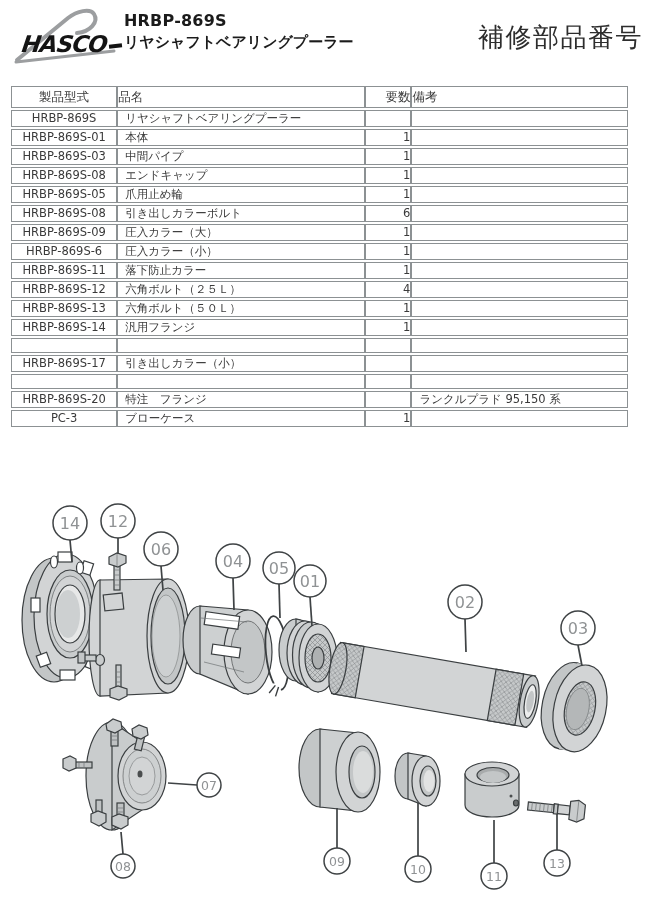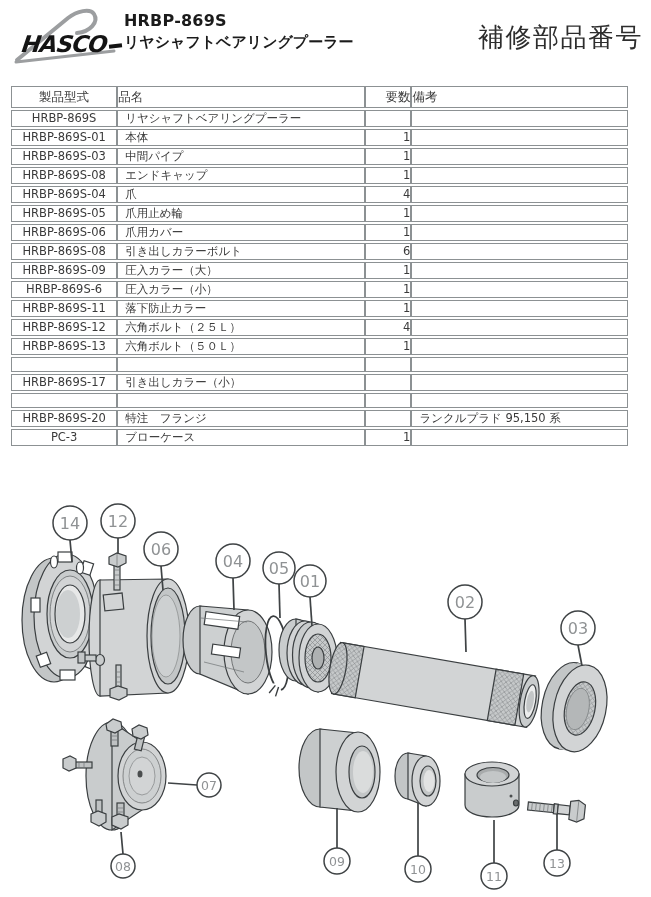--- a/index.html
+++ b/index.html
@@ -88,34 +88,22 @@
           <td class="c2">1</td>
           <td class="c3"></td>
         </tr>
         <tr>
           <td class="c0">HRBP-869S-08</td>
           <td class="c1">エンドキャップ</td>
           <td class="c2">1</td>
           <td class="c3"></td>
         </tr>
         <tr>
-          <td class="c0">HRBP-869S-04</td>
-          <td class="c1">爪</td>
-          <td class="c2">4</td>
-          <td class="c3"></td>
-        </tr>
-        <tr>
           <td class="c0">HRBP-869S-05</td>
           <td class="c1">爪用止め輪</td>
-          <td class="c2">1</td>
-          <td class="c3"></td>
-        </tr>
-        <tr>
-          <td class="c0">HRBP-869S-06</td>
-          <td class="c1">爪用カバー</td>
           <td class="c2">1</td>
           <td class="c3"></td>
         </tr>
         <tr>
           <td class="c0">HRBP-869S-08</td>
           <td class="c1">引き出しカラーボルト</td>
           <td class="c2">6</td>
           <td class="c3"></td>
         </tr>
         <tr>
@@ -138,20 +126,26 @@
         </tr>
         <tr>
           <td class="c0">HRBP-869S-12</td>
           <td class="c1">六角ボルト（２５Ｌ）</td>
           <td class="c2">4</td>
           <td class="c3"></td>
         </tr>
         <tr>
           <td class="c0">HRBP-869S-13</td>
           <td class="c1">六角ボルト（５０Ｌ）</td>
+          <td class="c2">1</td>
+          <td class="c3"></td>
+        </tr>
+        <tr>
+          <td class="c0">HRBP-869S-14</td>
+          <td class="c1">汎用フランジ</td>
           <td class="c2">1</td>
           <td class="c3"></td>
         </tr>
         <tr>
           <td class="c0"></td>
           <td class="c1"></td>
           <td class="c2"></td>
           <td class="c3"></td>
         </tr>
         <tr>

